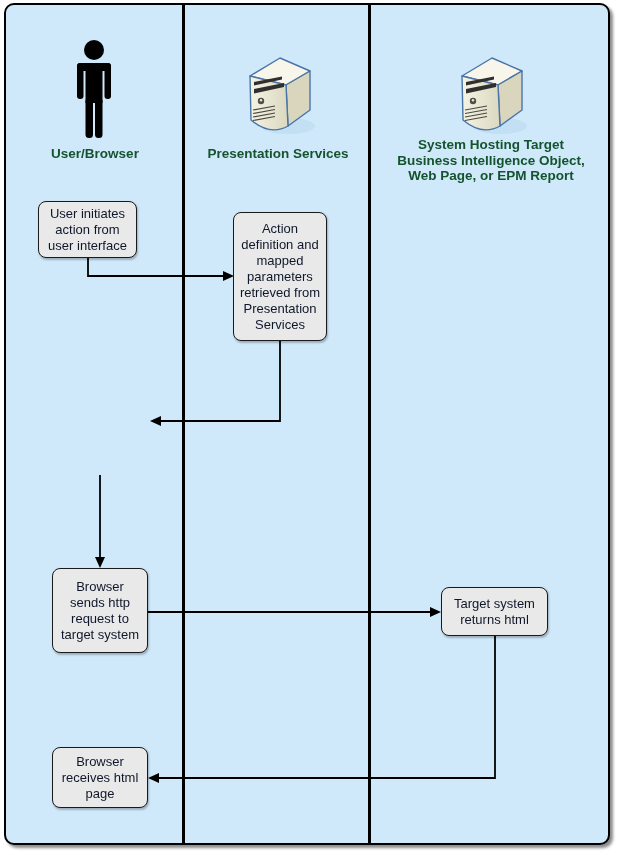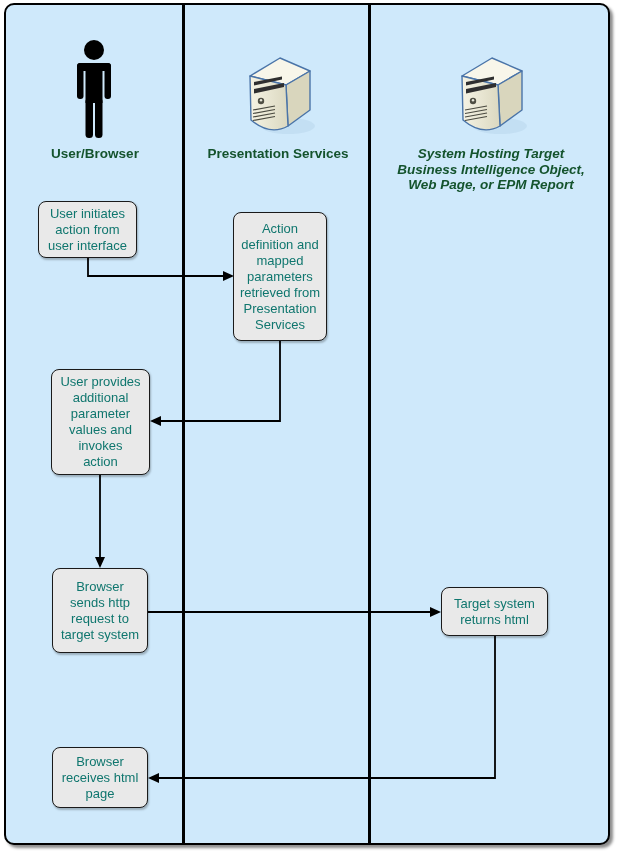--- a/index.html
+++ b/index.html
@@ -36,35 +36,35 @@
     position: absolute;
     text-align: center;
     font-weight: bold;
     font-size: 13.5px;
     line-height: 15.5px;
     color: #14532d;
     white-space: pre-line;
   }
   .t1 { left: 15px;  top: 146px; width: 160px; }
   .t2 { left: 188px; top: 146px; width: 180px; }
-  .t3 { left: 371px; top: 146px; width: 240px; font-style: italic; }
+  .t3 { left: 371px; top: 137px; width: 240px; }
   .icon-wrap { position: absolute; }
   .node {
     position: absolute;
     background: #e9e9e9;
     border: 1.5px solid #1a1a1a;
     border-radius: 8px;
     box-shadow: 1px 1.5px 2px rgba(0,0,0,0.25);
     display: flex;
     align-items: center;
     justify-content: center;
     text-align: center;
     font-size: 13px;
     line-height: 16px;
-    color: #0f766e;
+    color: #0f172a;
     white-space: pre-line;
     box-sizing: border-box;
   }
   .n1 { left: 38px;  top: 201px; width: 99px;  height: 57px;  }
   .n2 { left: 233px; top: 212px; width: 94px;  height: 129px; }
   .n3 { left: 51px;  top: 369px; width: 99px;  height: 106px; }
   .n4 { left: 52px;  top: 568px; width: 96px;  height: 85px;  }
   .n5 { left: 441px; top: 587px; width: 107px; height: 49px;  }
   .n6 { left: 52px;  top: 747px; width: 96px;  height: 61px;  }
   .edges-overlay {
@@ -168,26 +168,20 @@
   <div class="node n1">User initiates
 action from
 user interface</div>
   <div class="node n2">Action
 definition and
 mapped
 parameters
 retrieved from
 Presentation
 Services</div>
-  <div class="node n3">User provides
-additional
-parameter
-values and
-invokes
-action</div>
   <div class="node n4">Browser
 sends http
 request to
 target system</div>
   <div class="node n5">Target system
 returns html</div>
   <div class="node n6">Browser
 receives html
 page</div>
 

